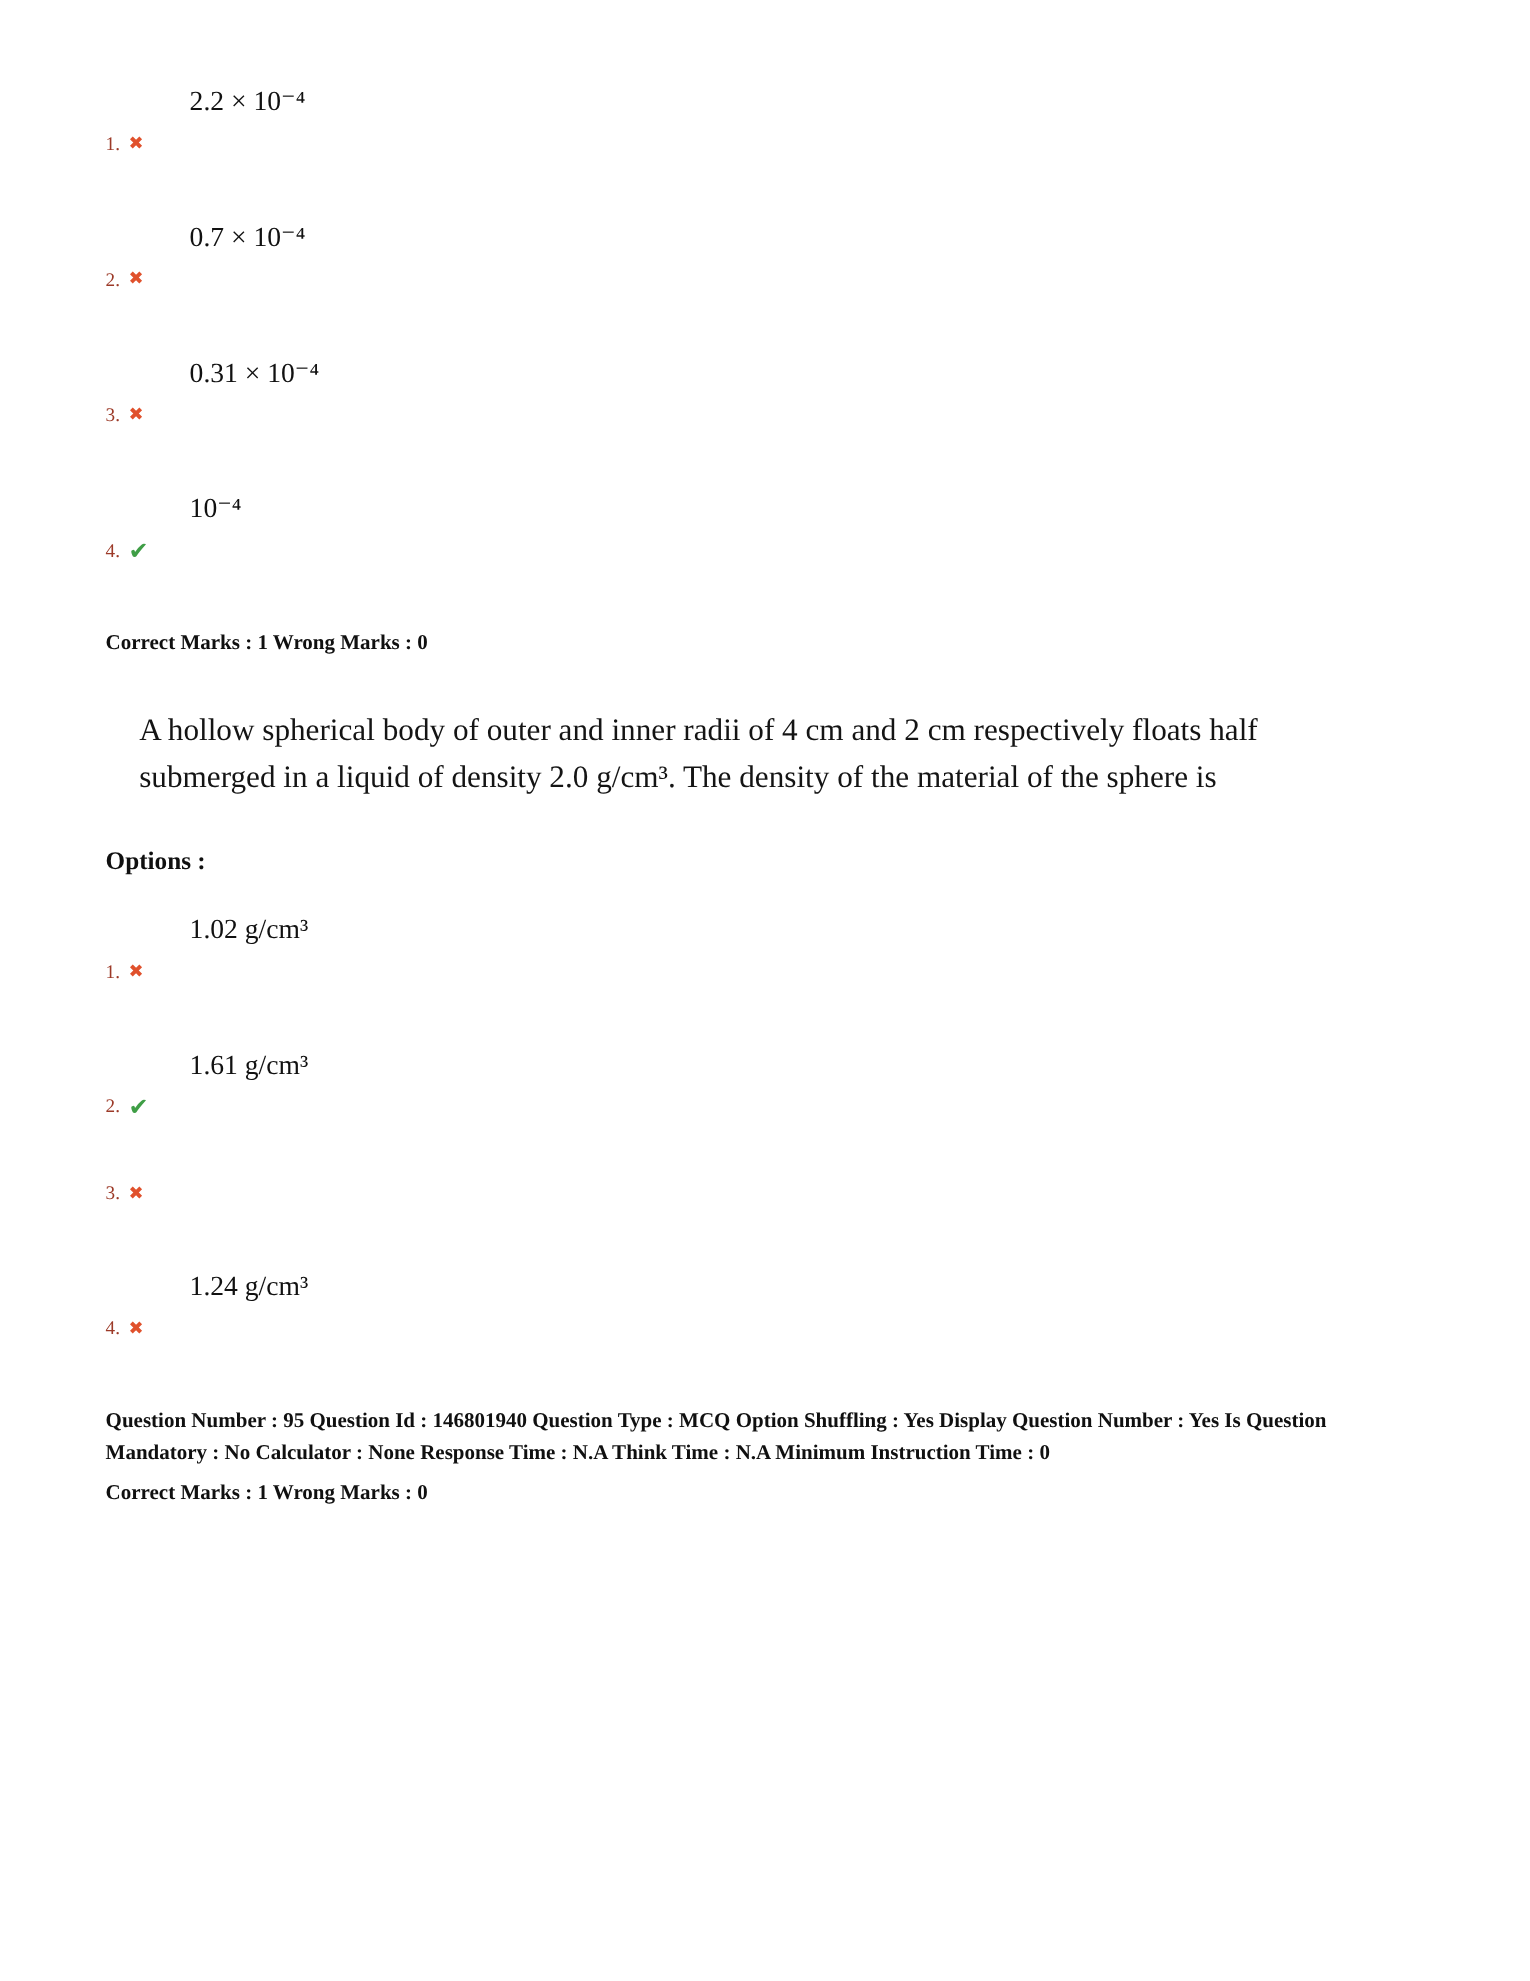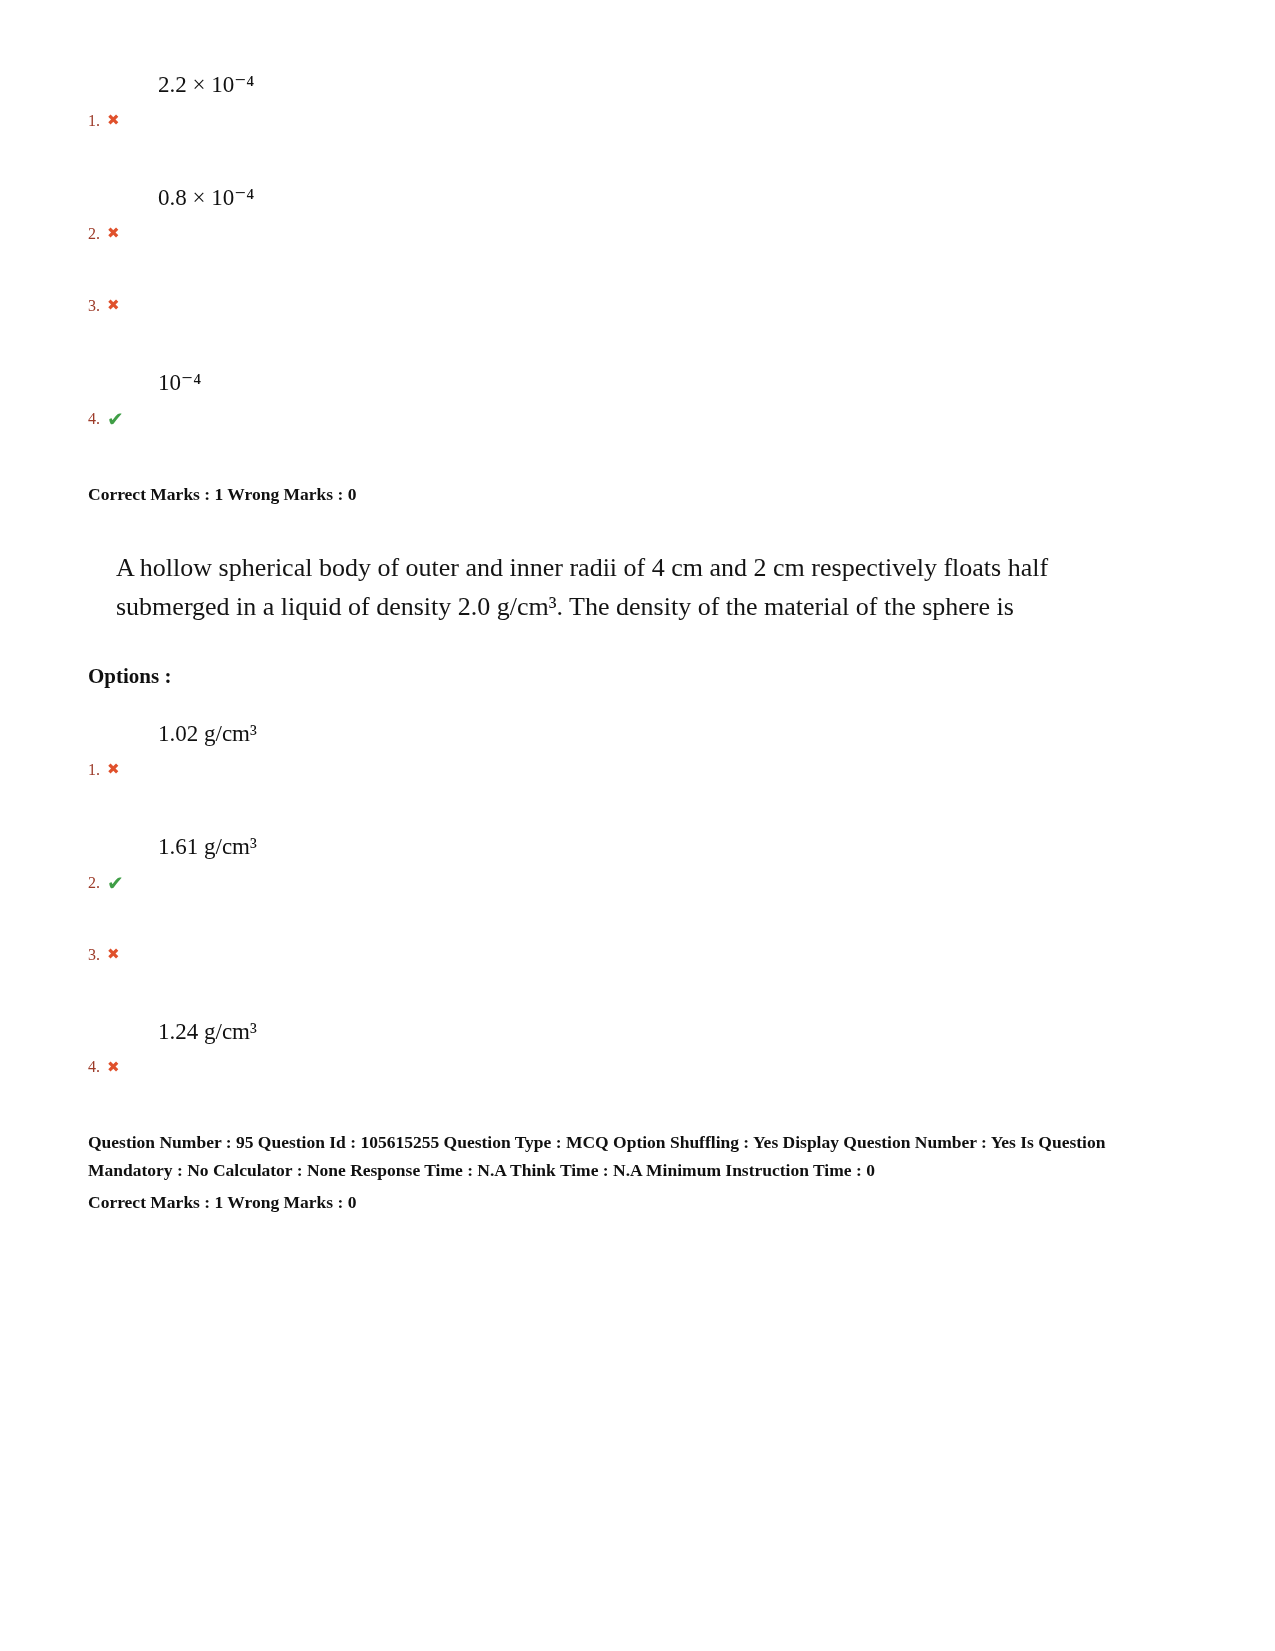--- a/index.html
+++ b/index.html
@@ -73,28 +73,29 @@
 
     <div class="option">
       <div class="option-value">2.2 × 10⁻⁴</div>
       <div class="option-row">
         <span class="option-number">1.</span>
         <span class="wrong">✖</span>
       </div>
     </div>
 
     <div class="option">
-      <div class="option-value">0.8 × 10⁻⁴</div>
+      <div class="option-value">0.7 × 10⁻⁴</div>
       <div class="option-row">
         <span class="option-number">2.</span>
         <span class="wrong">✖</span>
       </div>
     </div>
 
     <div class="option">
+      <div class="option-value">0.31 × 10⁻⁴</div>
       <div class="option-row">
         <span class="option-number">3.</span>
         <span class="wrong">✖</span>
       </div>
     </div>
 
     <div class="option">
       <div class="option-value">10⁻⁴</div>
       <div class="option-row">
         <span class="option-number">4.</span>
@@ -142,18 +143,18 @@
       <div class="option-row">
         <span class="option-number">4.</span>
         <span class="wrong">✖</span>
       </div>
     </div>
 
   </section>
 
   <section>
     <div class="meta-block">
-      <p class="meta-line">Question Number : 95 Question Id : 105615255 Question Type : MCQ Option Shuffling : Yes Display Question Number : Yes Is Question Mandatory : No Calculator : None Response Time : N.A Think Time : N.A Minimum Instruction Time : 0</p>
+      <p class="meta-line">Question Number : 95 Question Id : 146801940 Question Type : MCQ Option Shuffling : Yes Display Question Number : Yes Is Question Mandatory : No Calculator : None Response Time : N.A Think Time : N.A Minimum Instruction Time : 0</p>
       <p class="marks-line">Correct Marks : 1 Wrong Marks : 0</p>
     </div>
   </section>
 
 </div>
 
 </body></html>

